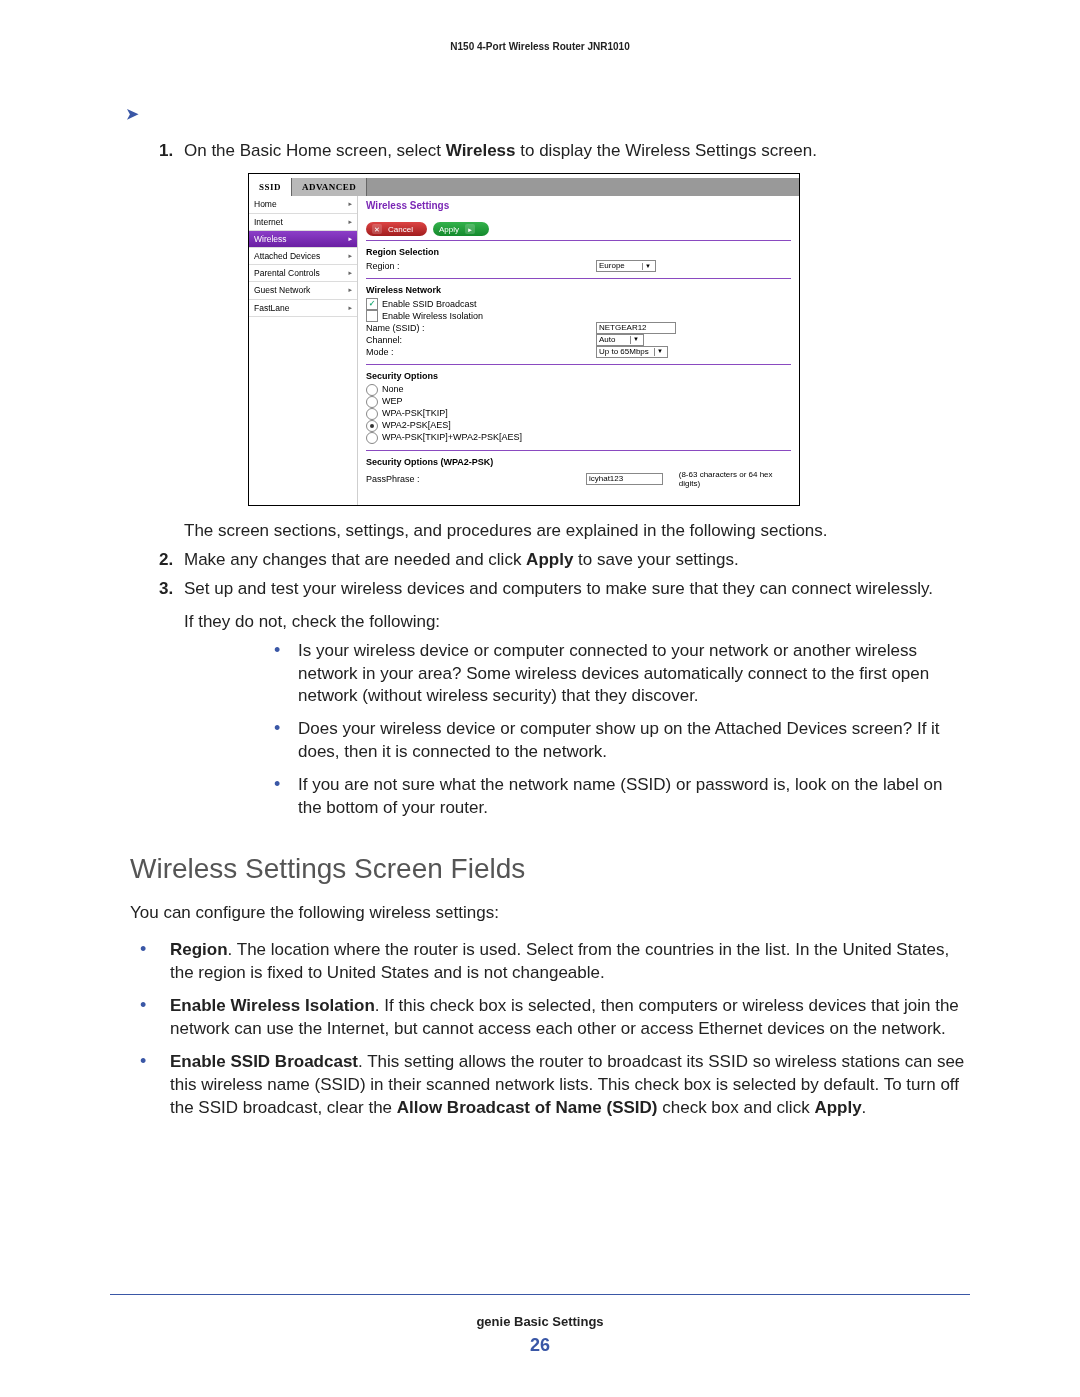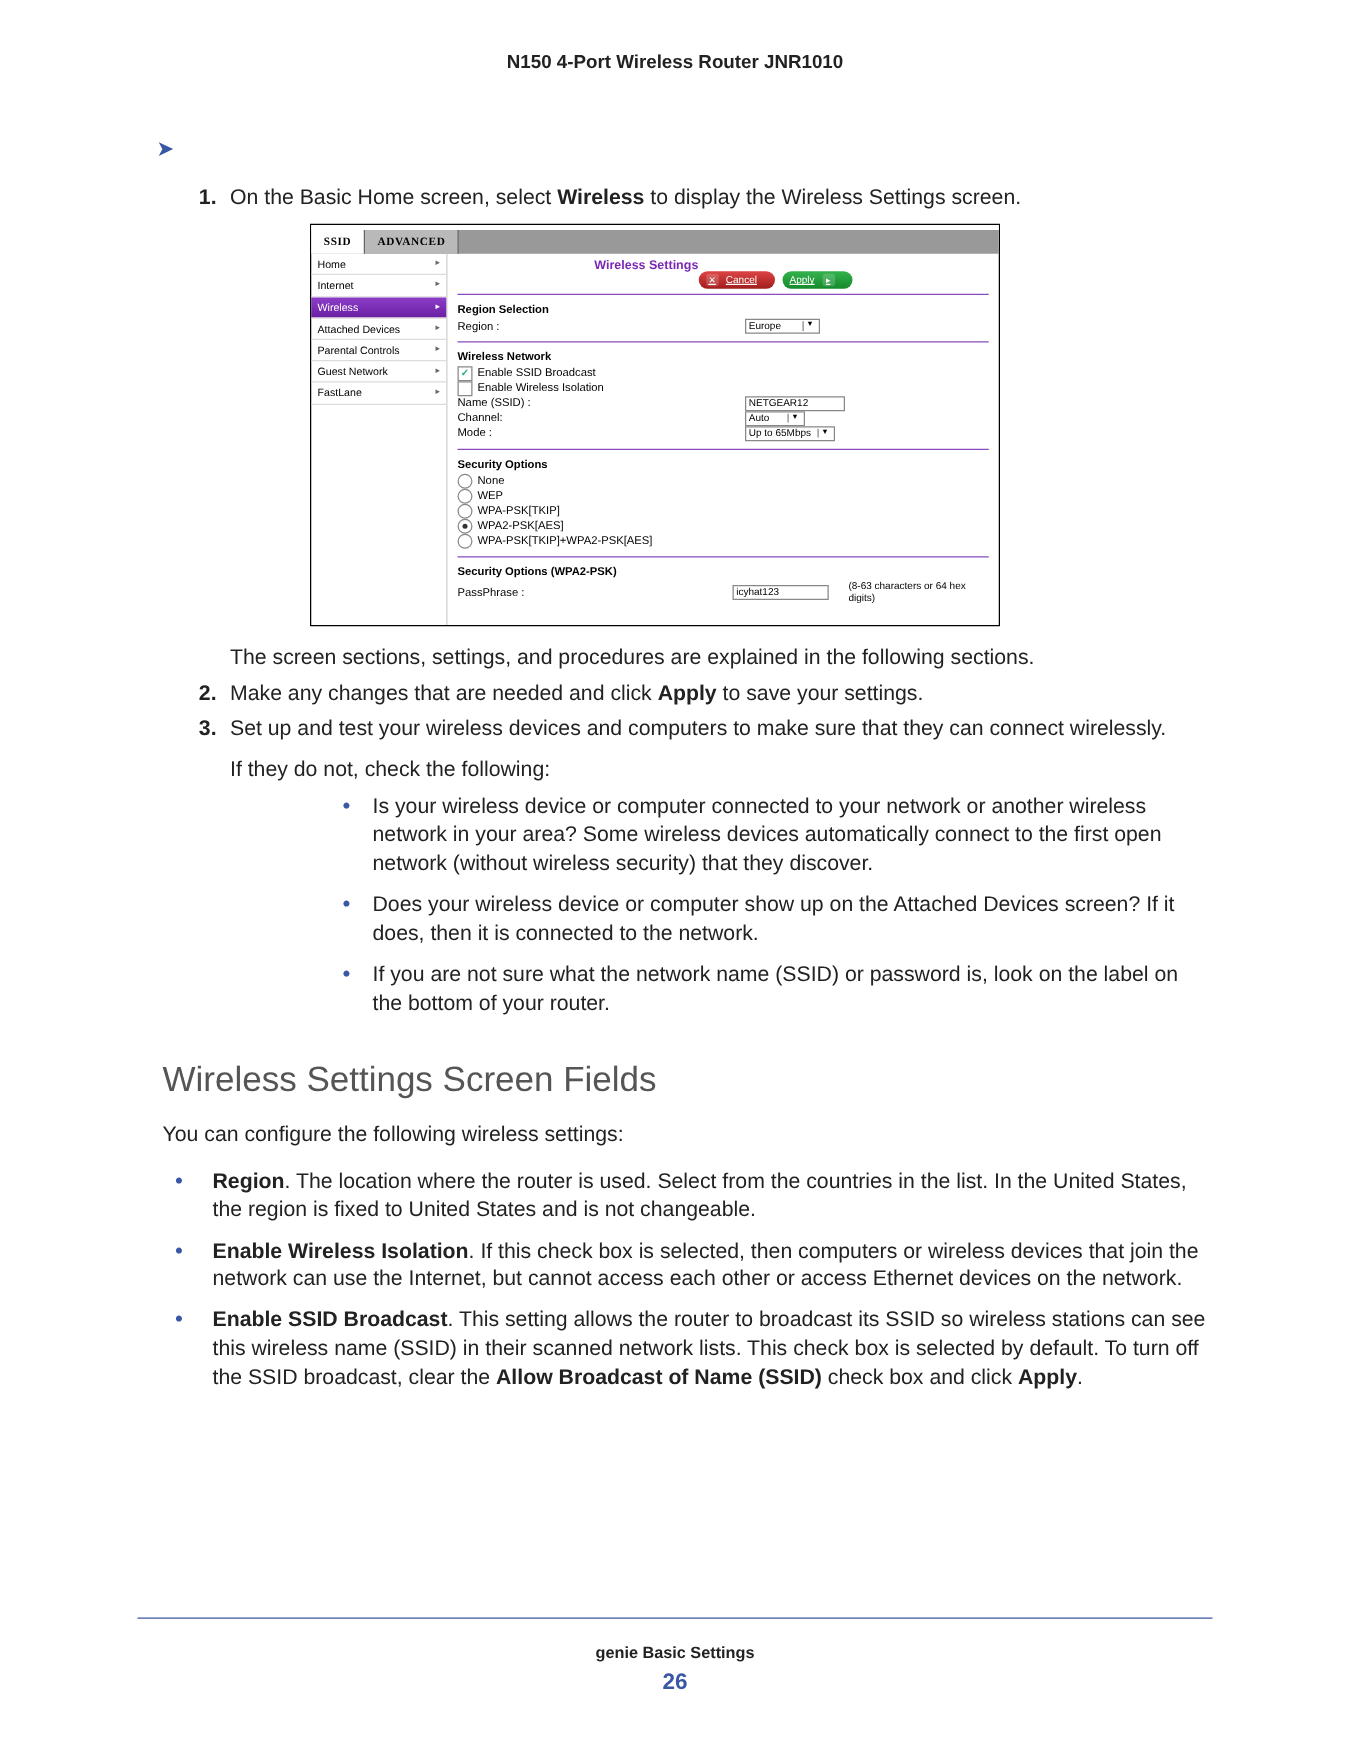--- a/index.html
+++ b/index.html
@@ -15,21 +15,21 @@
     margin: 0 auto;
     position: relative;
     padding: 40px 110px 0 110px;
     box-sizing: border-box;
     font-size: 17px;
     line-height: 1.35;
   }
   .header {
     text-align: center;
     font-weight: bold;
-    font-size: 15px;
+    font-size: 10px;
     margin-bottom: 50px;
   }
   .procedure-heading {
     margin-left: 16px;
     font-weight: bold;
     display: flex;
     align-items: center;
     gap: 10px;
     margin-bottom: 16px;
   }
@@ -132,23 +132,24 @@
     background: linear-gradient(#8c3ec8, #6a1fa3);
     color: #fff;
   }
   .nav-item.selected .caret { color: #fff; }
   .pane {
     flex: 1;
     padding: 4px 8px 10px 8px;
   }
   .pane-title-row {
     display: flex;
-    justify-content: center;
+    justify-content: flex-end;
     align-items: flex-start;
     margin-bottom: 2px;
+    flex-direction: column;
   }
   .pane-title {
     color: #7a27b5;
     font-weight: bold;
     font-size: 10px;
   }
   .btn-row {
     display: flex;
     gap: 6px;
     margin-top: 10px;
@@ -156,21 +157,20 @@
   .btn {
     display: inline-flex;
     align-items: center;
     gap: 6px;
     height: 14px;
     border-radius: 7px;
     font-size: 8px;
     color: #fff;
     padding: 0 14px 0 6px;
     position: relative;
-    text-decoration: underline;
   }
   .btn .btn-cap {
     width: 10px;
     height: 10px;
     border-radius: 2px;
     display: inline-flex;
     align-items: center;
     justify-content: center;
     background: rgba(255,255,255,0.18);
     font-size: 7px;

